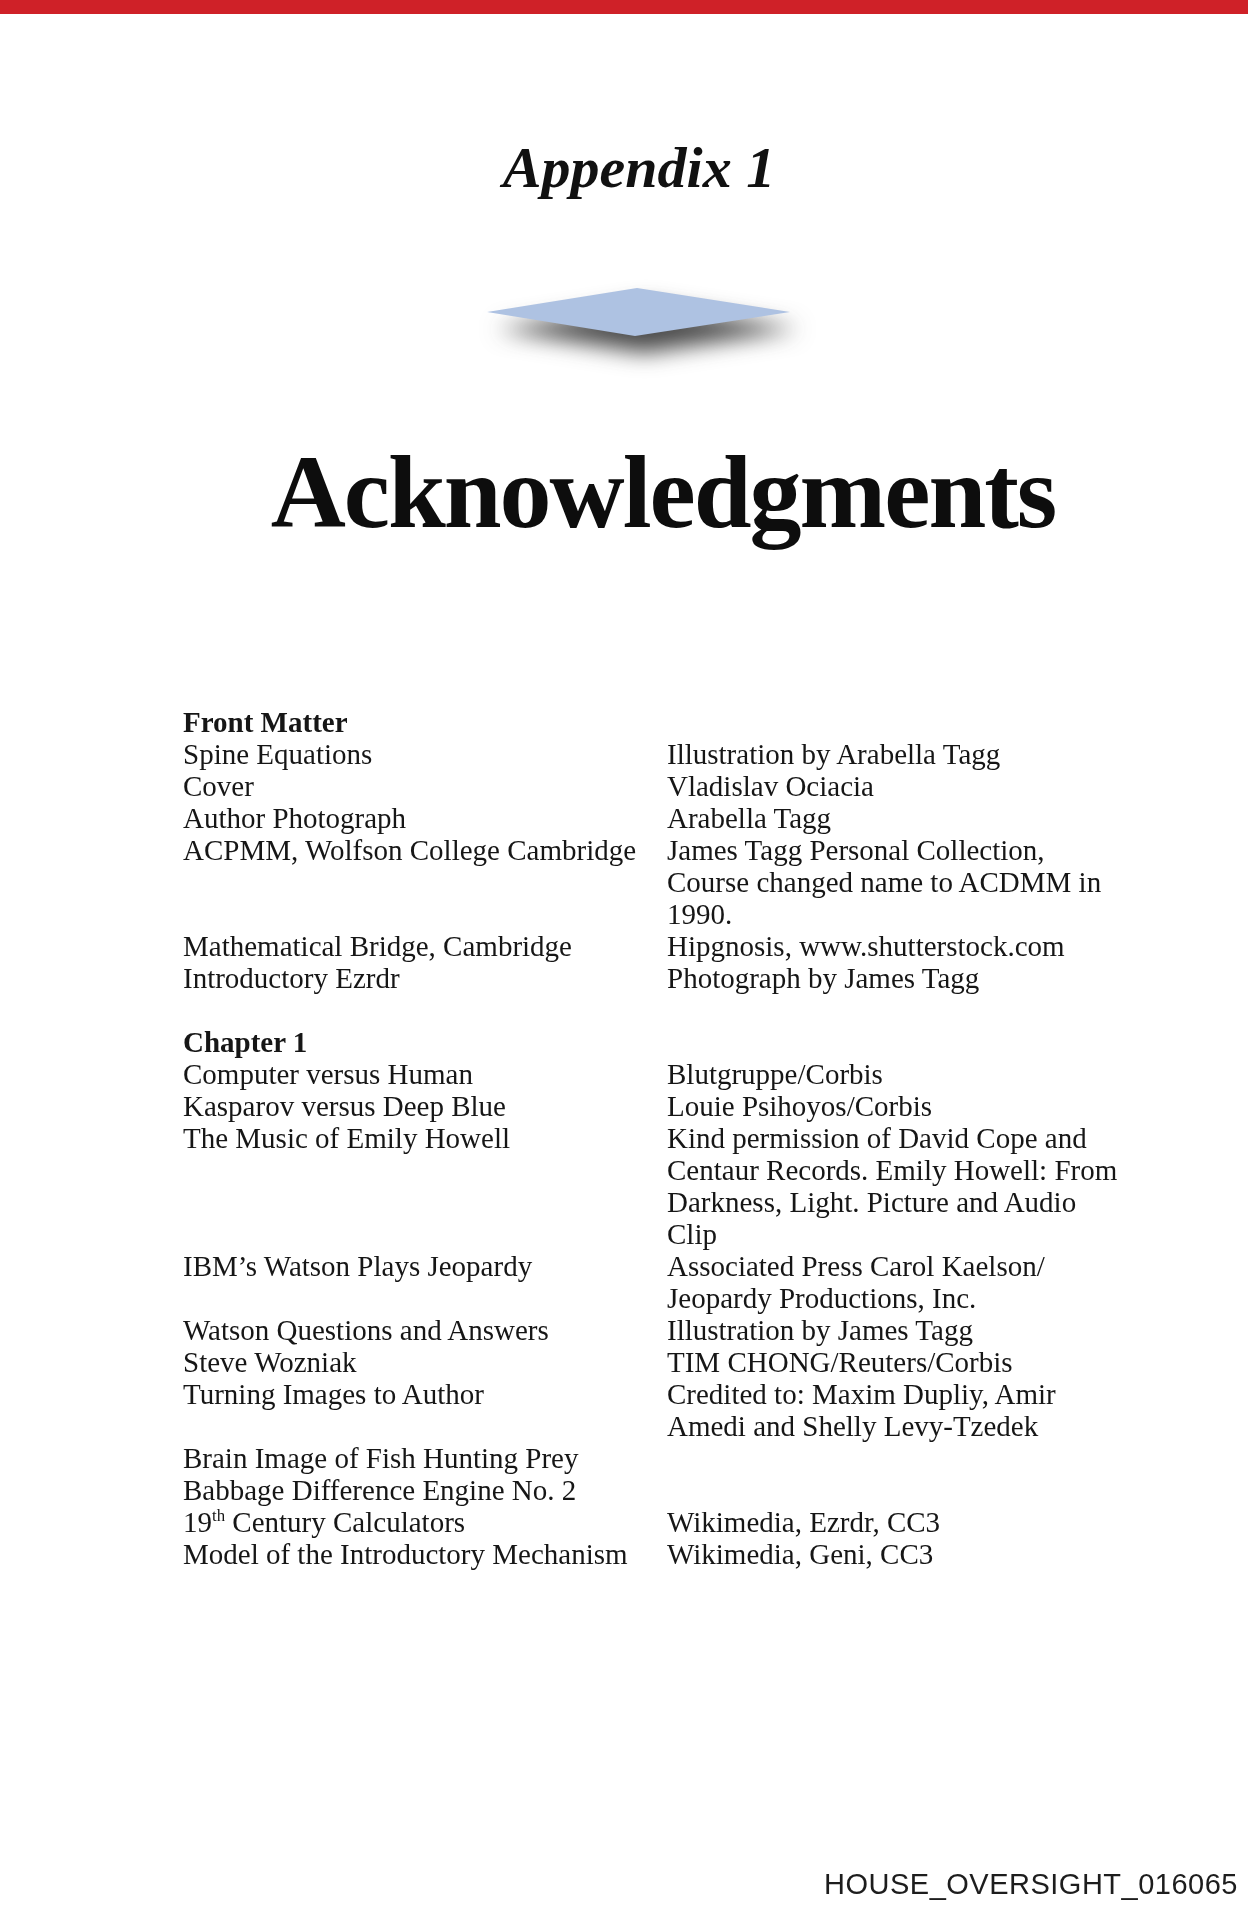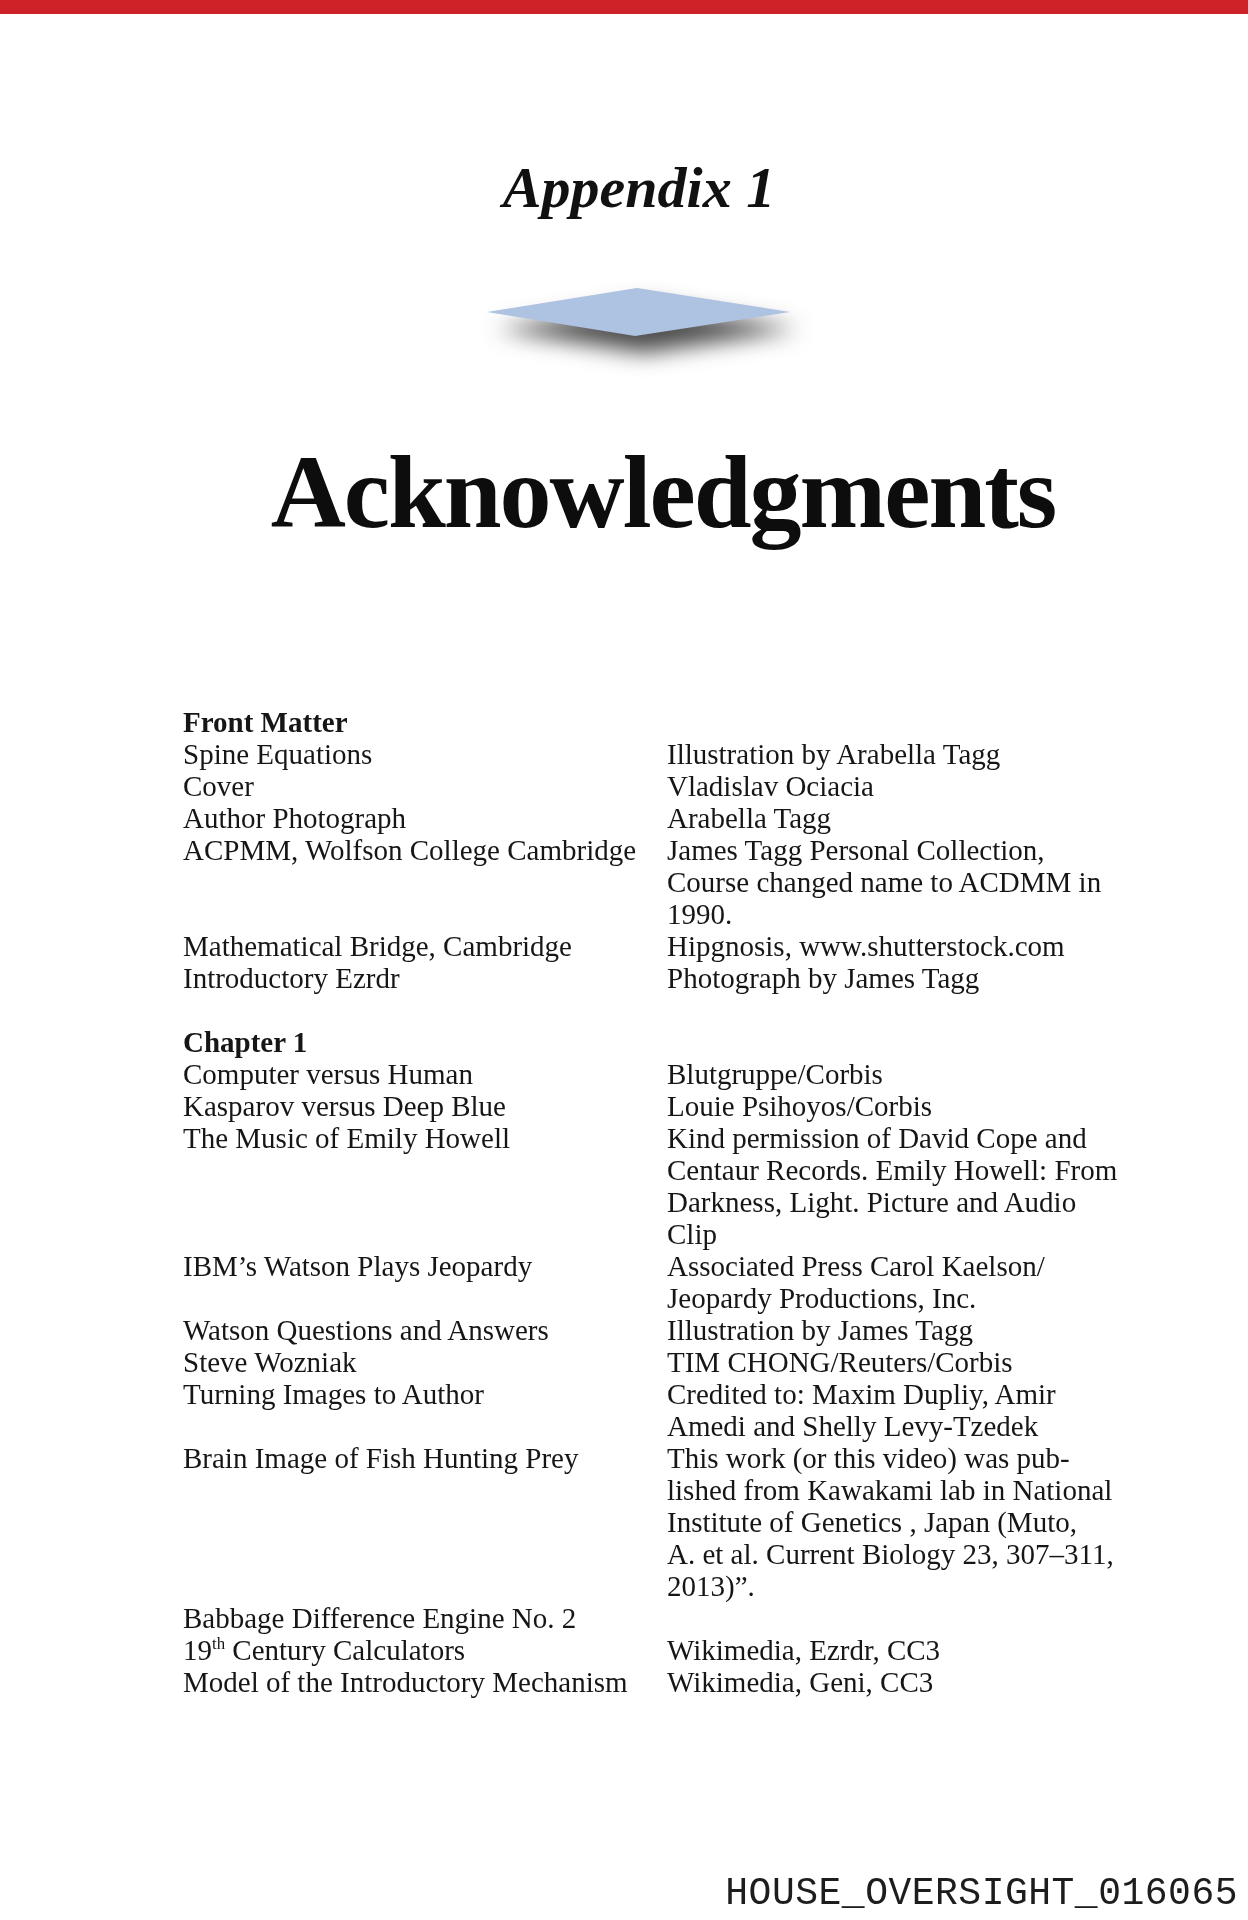--- a/index.html
+++ b/index.html
@@ -6,21 +6,20 @@
   html,body{margin:0;padding:0;background:#ffffff;}
   .page{
     position:relative;width:1248px;height:1920px;background:#ffffff;
     font-family:"Liberation Serif",serif;color:#161616;overflow:hidden;
   }
   .top-bar{position:absolute;left:0;top:0;width:100%;height:14px;background:#cf2128;}
   .appendix{
     position:absolute;top:136px;left:0;width:100%;box-sizing:border-box;padding-left:30px;
     text-align:center;font-style:italic;font-weight:bold;font-size:58px;line-height:1.1;
     color:#111111;
-    margin-top:20px;
   }
   .diamond{
     position:absolute;left:480px;top:266px;
     filter:drop-shadow(9px 17px 11px rgba(25,25,25,0.78));
   }
   .title{
     position:absolute;top:440px;left:0;width:100%;box-sizing:border-box;padding-left:78px;
     text-align:center;font-weight:bold;font-size:104px;letter-spacing:-2px;line-height:1;
     color:#0d0d0d;
   }
@@ -28,22 +27,22 @@
     position:absolute;left:183px;top:706px;width:1010px;
     font-size:29px;line-height:32px;color:#161616;
   }
   .sec + .sec{margin-top:32px;}
   .sec-heading{font-weight:bold;}
   .row{display:flex;}
   .row .l{width:484px;flex:none;}
   .row .r{flex:1;white-space:pre-line;}
   sup{font-size:58%;line-height:0;vertical-align:super;}
   .footer{
-    position:absolute;right:10px;bottom:5px;
-    font-family:Liberation Mono, monospace;font-size:38px;color:#1d1d1d;
+    position:absolute;right:10px;bottom:19px;
+    font-family:Liberation Sans, sans-serif;font-size:29px;color:#1d1d1d;
     letter-spacing:0.5px;
   }
 </style>
 </head>
 <body>
 
 <div class="page">
 
   <div class="top-bar" style="background: rgb(207, 33, 40);"></div>
 
@@ -117,25 +116,20 @@
         <div class="l">Steve Wozniak</div>
         <div class="r">TIM CHONG/Reuters/Corbis</div>
       </div>
       <div class="row">
         <div class="l">Turning Images to Author</div>
         <div class="r">Credited to: Maxim Dupliy, Amir
 Amedi and Shelly Levy-Tzedek</div>
       </div>
       <div class="row">
         <div class="l">Brain Image of Fish Hunting Prey</div>
-        <div class="r">This work (or this video) was pub-
-lished from Kawakami lab in National
-Institute of Genetics , Japan (Muto,
-A. et al. Current Biology 23, 307–311,
-2013)”.</div>
       </div>
       <div class="row">
         <div class="l">Babbage Difference Engine No. 2</div>
       </div>
       <div class="row">
         <div class="l"><span>19</span><sup>th</sup><span> Century Calculators</span></div>
         <div class="r">Wikimedia, Ezrdr, CC3</div>
       </div>
       <div class="row">
         <div class="l">Model of the Introductory Mechanism</div>

